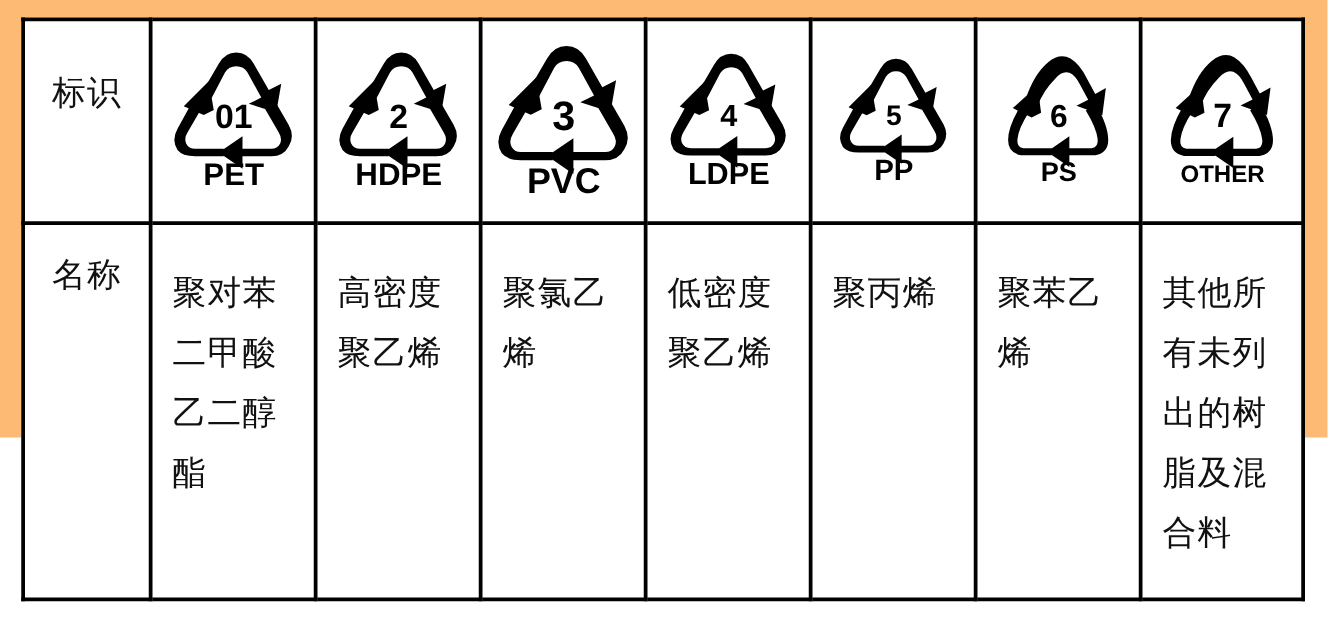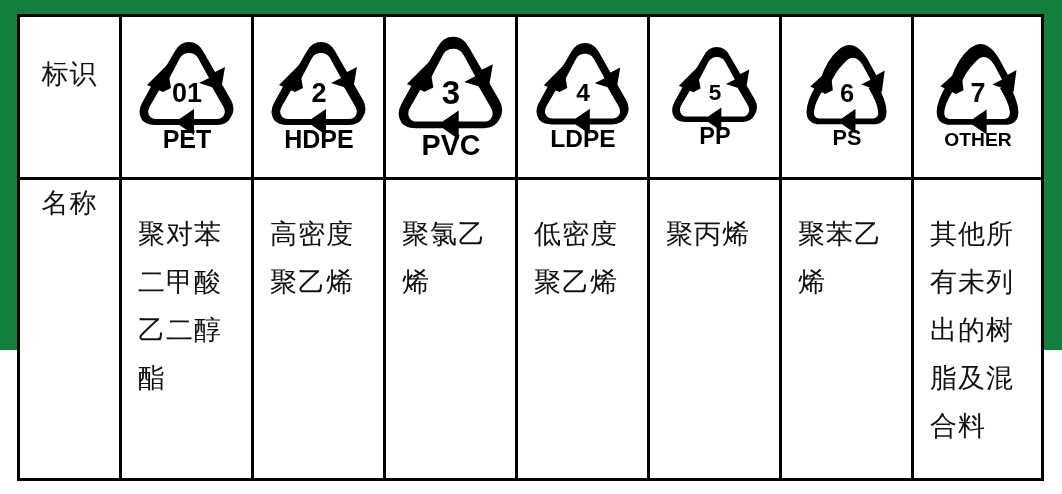--- a/index.html
+++ b/index.html
@@ -1,19 +1,19 @@
 <!DOCTYPE html>
 <html><head>
 <meta charset="utf-8">
 <style>
   html,body{margin:0;padding:0;background:#ffffff;}
   body{width:1062px;height:494px;overflow:hidden;
        font-family:"Liberation Sans","DejaVu Sans",sans-serif;}
 
-  .sheet{position:relative;width:1062px;height:350px;background:#15803d;}
+  .sheet{position:relative;width:1062px;height:350px;background:#fdba74;}
 
   table.plastics{
     position:absolute;left:17px;top:14px;
     width:1026px;height:461px;
     border-collapse:collapse;
     table-layout:fixed;
     background:#fff;
   }
   table.plastics td{
     border:3px solid #000;
@@ -35,21 +35,21 @@
     vertical-align:top;
   }
   .label-text{
     display:block;
     font-size:27px;
     color:#111;
     line-height:1;
     letter-spacing:1px;
   }
   tr.row-mark .label-text{padding-top:44px;}
-  tr.row-name .label-text{padding-top:10px;}
+  tr.row-name .label-text{padding-top:27px;}
 
   
   .mark-cell{
     text-align:center;
     vertical-align:middle;
   }
   .mark-wrap{
     display:flex;
     align-items:center;
     justify-content:center;

